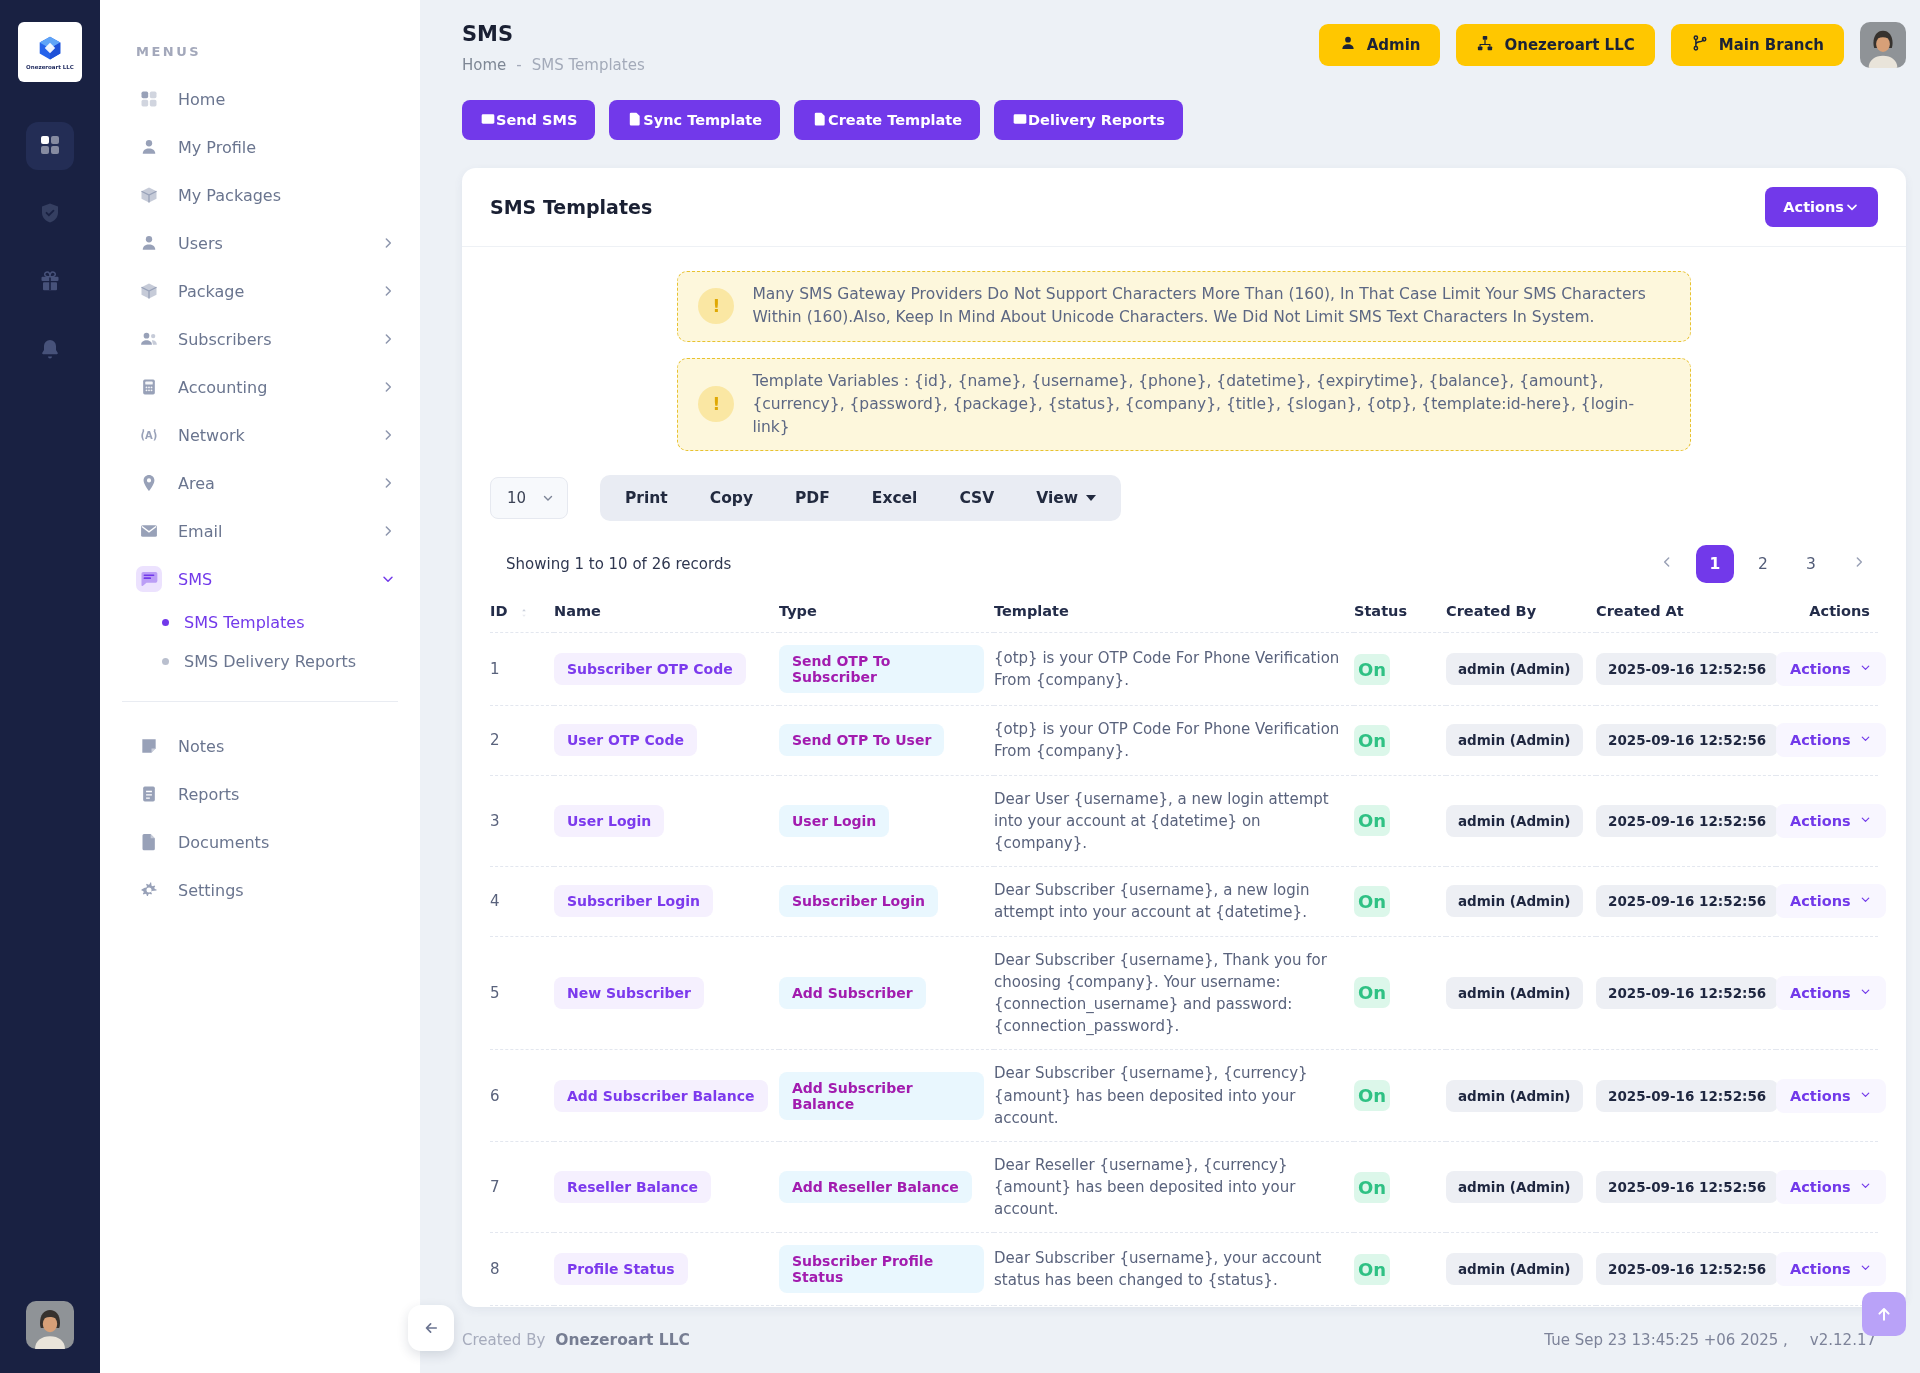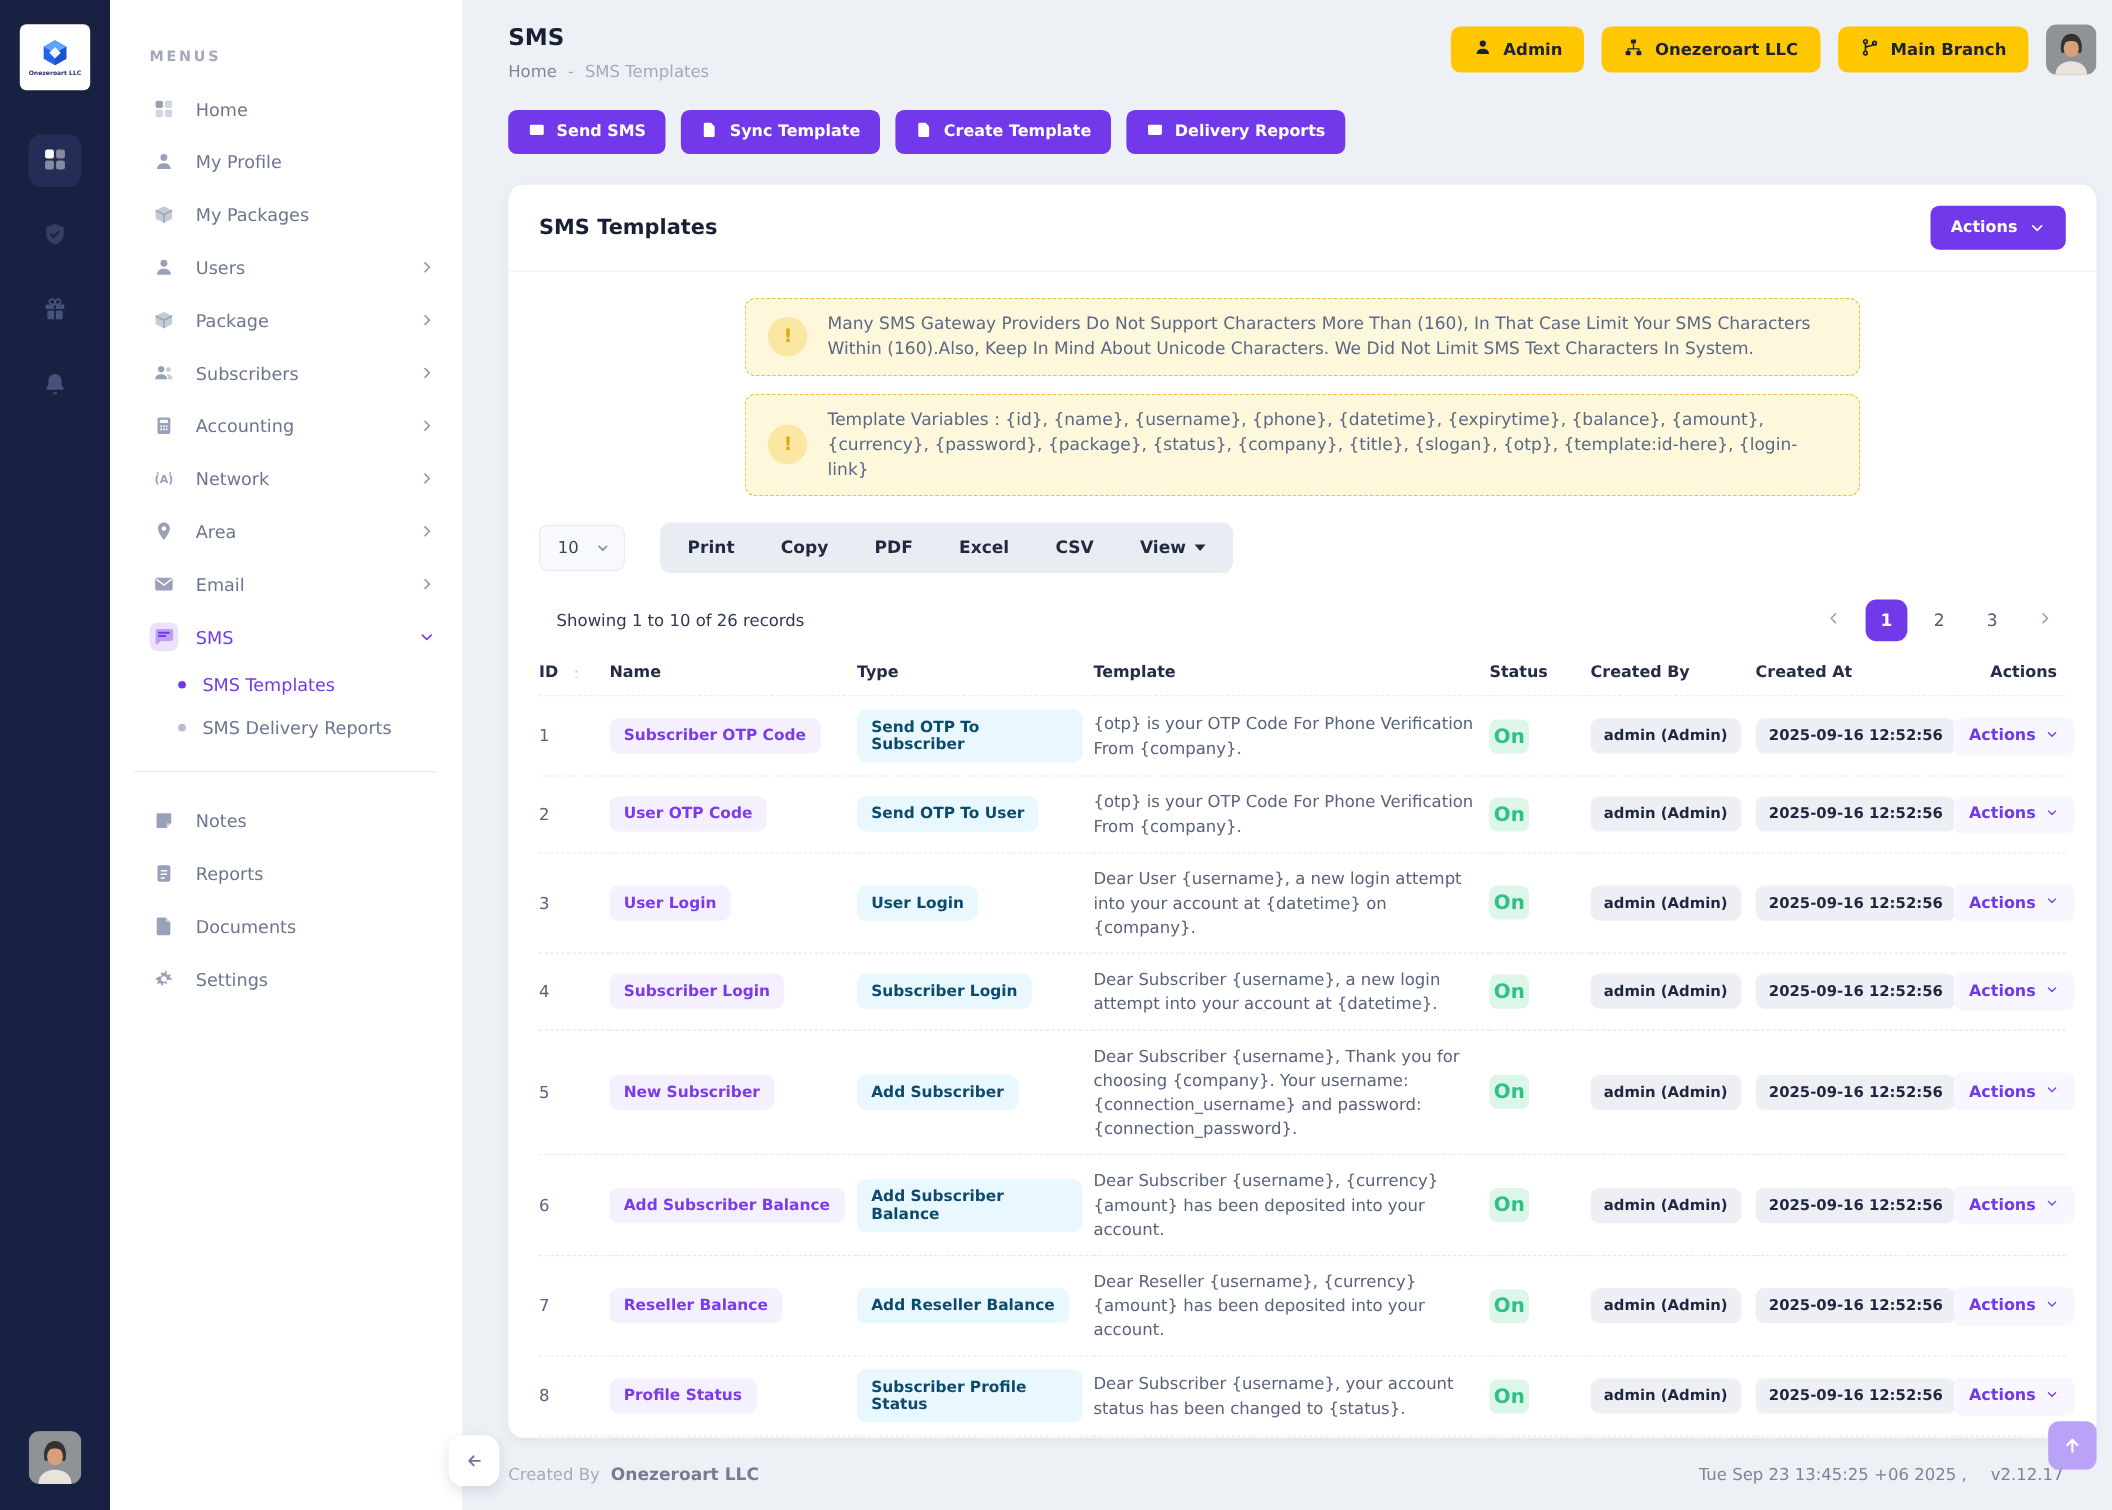--- a/index.html
+++ b/index.html
@@ -49,21 +49,21 @@
   .breadcrumb { font-size:15px; display:flex; gap:10px; }
   .bc-home { color:#7e8795; }
   .bc-sep, .bc-current { color:#a3aab9; }
   .topbar-right { display:flex; align-items:center; gap:16px; }
   .ybtn { background:#ffc700; border:none; border-radius:9px; height:42px; padding:0 20px; display:flex; align-items:center; gap:10px; font-family:inherit; font-size:15px; font-weight:700; color:#1c2336; cursor:pointer; }
   .ybtn svg { width:18px; height:18px; }
   .avatar { width:46px; height:46px; border-radius:10px; overflow:hidden; cursor:pointer; }
   .avatar svg { width:100%; height:100%; display:block; }
 
   .toolbar { display:flex; gap:14px; padding:26px 14px 0 42px; }
-  .pbtn { background:#7239ea; color:#fff; border:none; border-radius:8px; height:40px; padding:0 18px; display:flex; align-items:center; gap:10px; font-family:inherit; font-size:14.5px; font-weight:600; cursor:pointer; }
+  .pbtn { background:#7239ea; color:#fff; border:none; border-radius:8px; height:40px; padding:0 18px; display:flex; align-items:center; font-family:inherit; font-size:14.5px; font-weight:600; cursor:pointer; }
   .pbtn svg { width:16px; height:16px; }
 
   .card { background:#fff; border-radius:14px; margin:28px 14px 0 42px; box-shadow:0 3px 10px rgba(56,71,109,.07); flex:1; display:flex; flex-direction:column; overflow:hidden; }
   .card-header { display:flex; justify-content:space-between; align-items:center; padding:19px 28px; border-bottom:1px solid #eef1f5; }
   .card-title { font-size:19px; font-weight:700; color:#1a2033; }
   .card-body { padding:24px 28px 0; flex:1; display:flex; flex-direction:column; overflow:hidden; }
 
   .alert { width:73%; margin:0 auto 16px; background:#fdf7dc; border:1.5px dashed #e8c231; border-radius:10px; padding:11px 20px; display:flex; gap:18px; align-items:center; }
   .alert-icon { flex:0 0 36px; width:36px; height:36px; border-radius:50%; background:#fae7a3; color:#dfa803; font-weight:700; font-size:17px; display:flex; align-items:center; justify-content:center; }
   .alert-text { font-size:15.5px; line-height:1.5; color:#5c6783; font-weight:500; }
@@ -85,21 +85,21 @@
 
   table { width:100%; border-collapse:collapse; table-layout:fixed; margin-top:6px; }
   thead th { text-align:left; font-size:14.5px; font-weight:700; color:#232c49; padding:12px 8px 13px 0; }
   th.col-actions, td.col-actions { text-align:right; }
   .th-id { display:inline-flex; align-items:flex-end; gap:11px; }
   .sort-ic { color:#c7ccd9; display:inline-flex; }
   .sort-ic svg { width:12px; height:12px; }
   tbody td { border-top:1px dashed #e3e7ef; padding:12px 10px 12px 0; font-size:15px; color:#59627c; vertical-align:middle; }
   .pill { display:inline-block; padding:8px 13px; border-radius:8px; font-size:14px; font-weight:600; }
   .pill-name { background:#f5f0fe; color:#7c3aed; }
-  .pill-type { background:#e9f7fe; color:#0c4a6e; }
+  .pill-type { background:#e9f7fe; color:#a21caf; }
   .badge-on { display:inline-block; padding:5px 4px; border-radius:7px; background:#dcf7ea; color:#2fc184; font-size:18px; font-weight:700; }
   .pill-meta { display:inline-block; background:#edeff4; color:#1f2740; font-weight:700; font-size:13.5px; padding:8px 12px; border-radius:8px; white-space:nowrap; }
   .actions-pill { background:#f8f6ff; color:#7239ea; border:none; font-family:inherit; font-weight:600; font-size:14.5px; padding:9px 14px; border-radius:8px; display:inline-flex; align-items:center; gap:8px; cursor:pointer; }
   .actions-pill svg { width:13px; height:13px; }
   .tmpl { line-height:1.48; }
 
   .footer { height:66px; flex:0 0 66px; display:flex; align-items:center; justify-content:space-between; padding:0 44px 0 42px; font-size:15px; }
   .footer-left { display:flex; gap:10px; align-items:baseline; }
   .footer-created-label { color:#a6abbc; }
   .footer-company { color:#767d92; font-weight:600; font-size:15.5px; cursor:pointer; }

